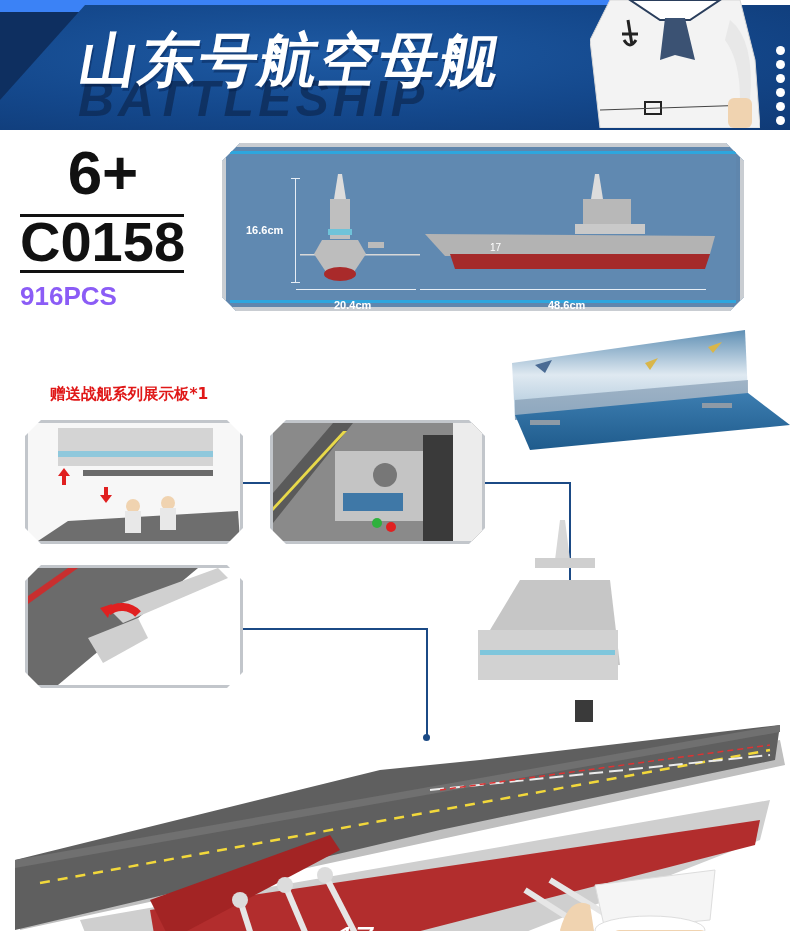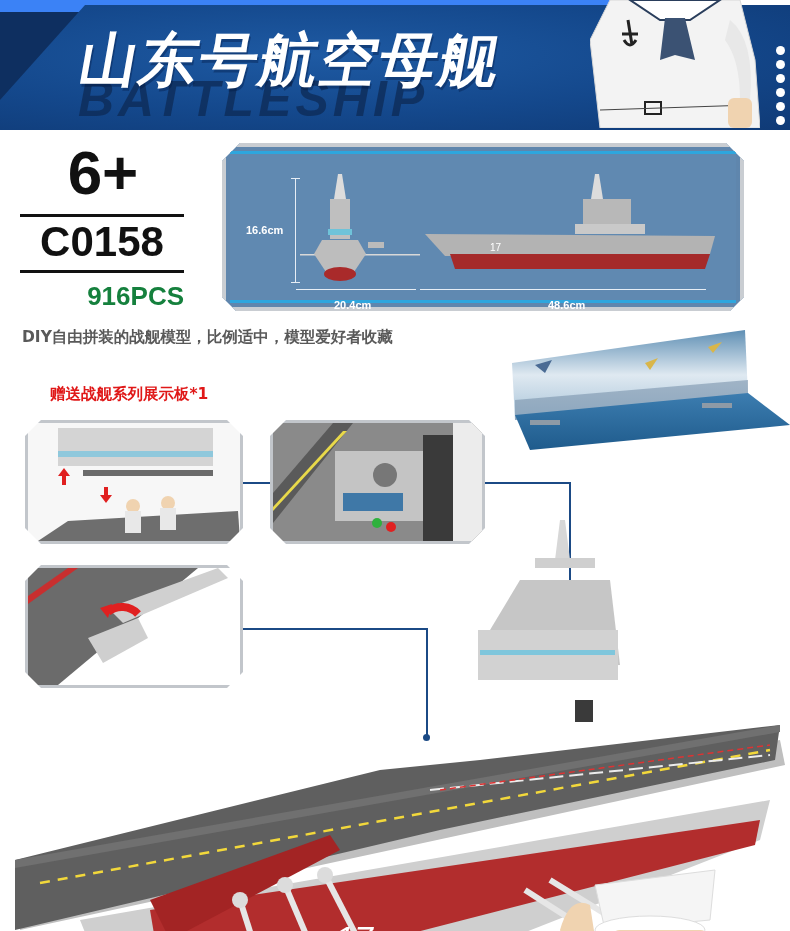--- a/index.html
+++ b/index.html
@@ -15,23 +15,23 @@
     font-size: 58px; color: #ffffff; letter-spacing: 2px; transform: skewX(-10deg); text-shadow: 2px 3px 0 rgba(0,20,60,0.35); }
   .banner-sub { position: absolute; left: 78px; top: 70px; font-family: "Liberation Sans", sans-serif; font-weight: bold; font-style: italic;
     font-size: 50px; color: #0d2a55; opacity: 0.75; letter-spacing: 4px; }
   .sailor-top { position: absolute; left: 590px; top: 0; width: 170px; height: 128px; }
   .dots { position: absolute; left: 776px; top: 46px; display: flex; flex-direction: column; gap: 5px; }
   .dots span { width: 9px; height: 9px; border-radius: 50%; background: #ffffff; display: block; }
 
   
   .age { position: absolute; left: 22px; top: 138px; width: 162px; text-align: center; font-weight: bold; font-size: 62px; line-height: 70px; color: #111; }
   .hr1 { position: absolute; left: 20px; top: 214px; width: 164px; height: 3px; background: #111; }
-  .code { position: absolute; left: 20px; top: 216px; width: 164px; text-align: center; font-weight: bold; font-size: 42px; line-height: 52px; color: #111; }
+  .code { position: absolute; left: 20px; top: 216px; width: 164px; text-align: center; font-weight: bold; font-size: 56px; line-height: 52px; color: #111; }
   .hr2 { position: absolute; left: 20px; top: 270px; width: 164px; height: 3px; background: #111; }
-  .pcs { position: absolute; left: 20px; top: 278px; width: 164px; text-align: right; font-weight: bold; font-size: 26px; line-height: 36px; color: #15803d; }
+  .pcs { position: absolute; left: 20px; top: 278px; width: 164px; text-align: left; font-weight: bold; font-size: 26px; line-height: 36px; color: #8b5cf6; }
 
   
   .dim-panel { position: absolute; left: 222px; top: 143px; width: 522px; height: 168px; background: #5f86ad;
     clip-path: polygon(18px 0, 504px 0, 522px 18px, 522px 154px, 504px 172px, 18px 172px, 0 154px, 0 18px);
     border: 4px solid #c9cdd2; }
   .dim-inner { position: absolute; inset: 4px; background: #6089b1; border-top: 3px solid #2ea6de; border-bottom: 3px solid #2ea6de; }
   .dim-label { position: absolute; color: #ffffff; font-weight: bold; font-size: 11px; }
   .dim-line { position: absolute; background: #e6edf5; }
   .ship-svg { position: absolute; }
 
@@ -120,21 +120,20 @@
       <rect x="158" y="25" width="48" height="35" fill="#b8b8b8"></rect>
       <rect x="150" y="50" width="70" height="10" fill="#c9c9c9"></rect>
       <polygon points="0,60 290,62 285,80 20,82" fill="#b3b3b3"></polygon>
       <polygon points="25,80 285,80 280,95 30,95" fill="#a52a2a"></polygon>
       <text x="65" y="77" font-size="10" fill="#ffffff" font-family="Liberation Sans, sans-serif">17</text>
     </svg>
   </div>
 </div>
 
 <div class="desc">
-  <div>DIY自由拼装的战舰模型，比例适中，模型爱好者收藏</div>
 </div>
 <div class="gift">赠送战舰系列展示板*1</div>
 
 <svg class="board" viewBox="0 0 290 125">
   <defs>
     <linearGradient id="sky" x1="0" y1="0" x2="0" y2="1">
       <stop offset="0" stop-color="#5f8fb4"></stop>
       <stop offset="0.5" stop-color="#dfe9f1"></stop>
       <stop offset="1" stop-color="#a7c3d8"></stop>
     </linearGradient>

